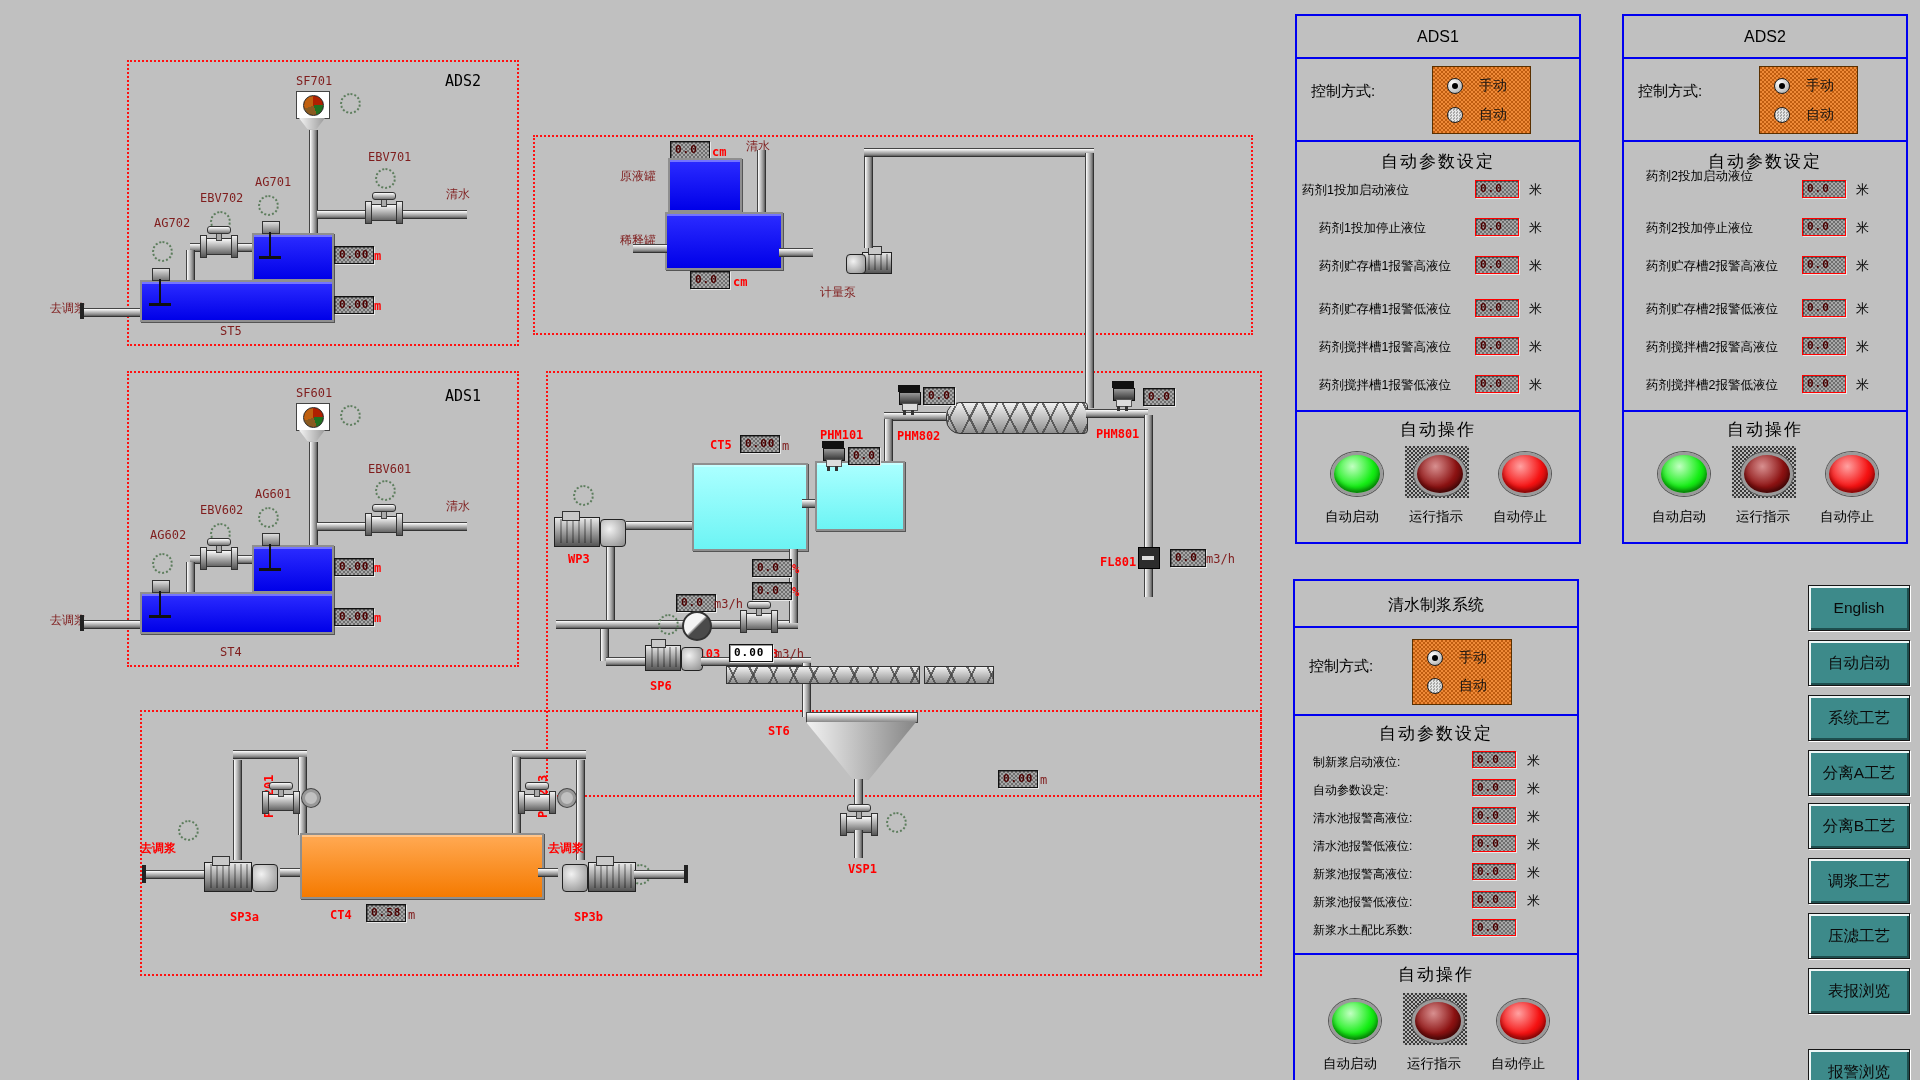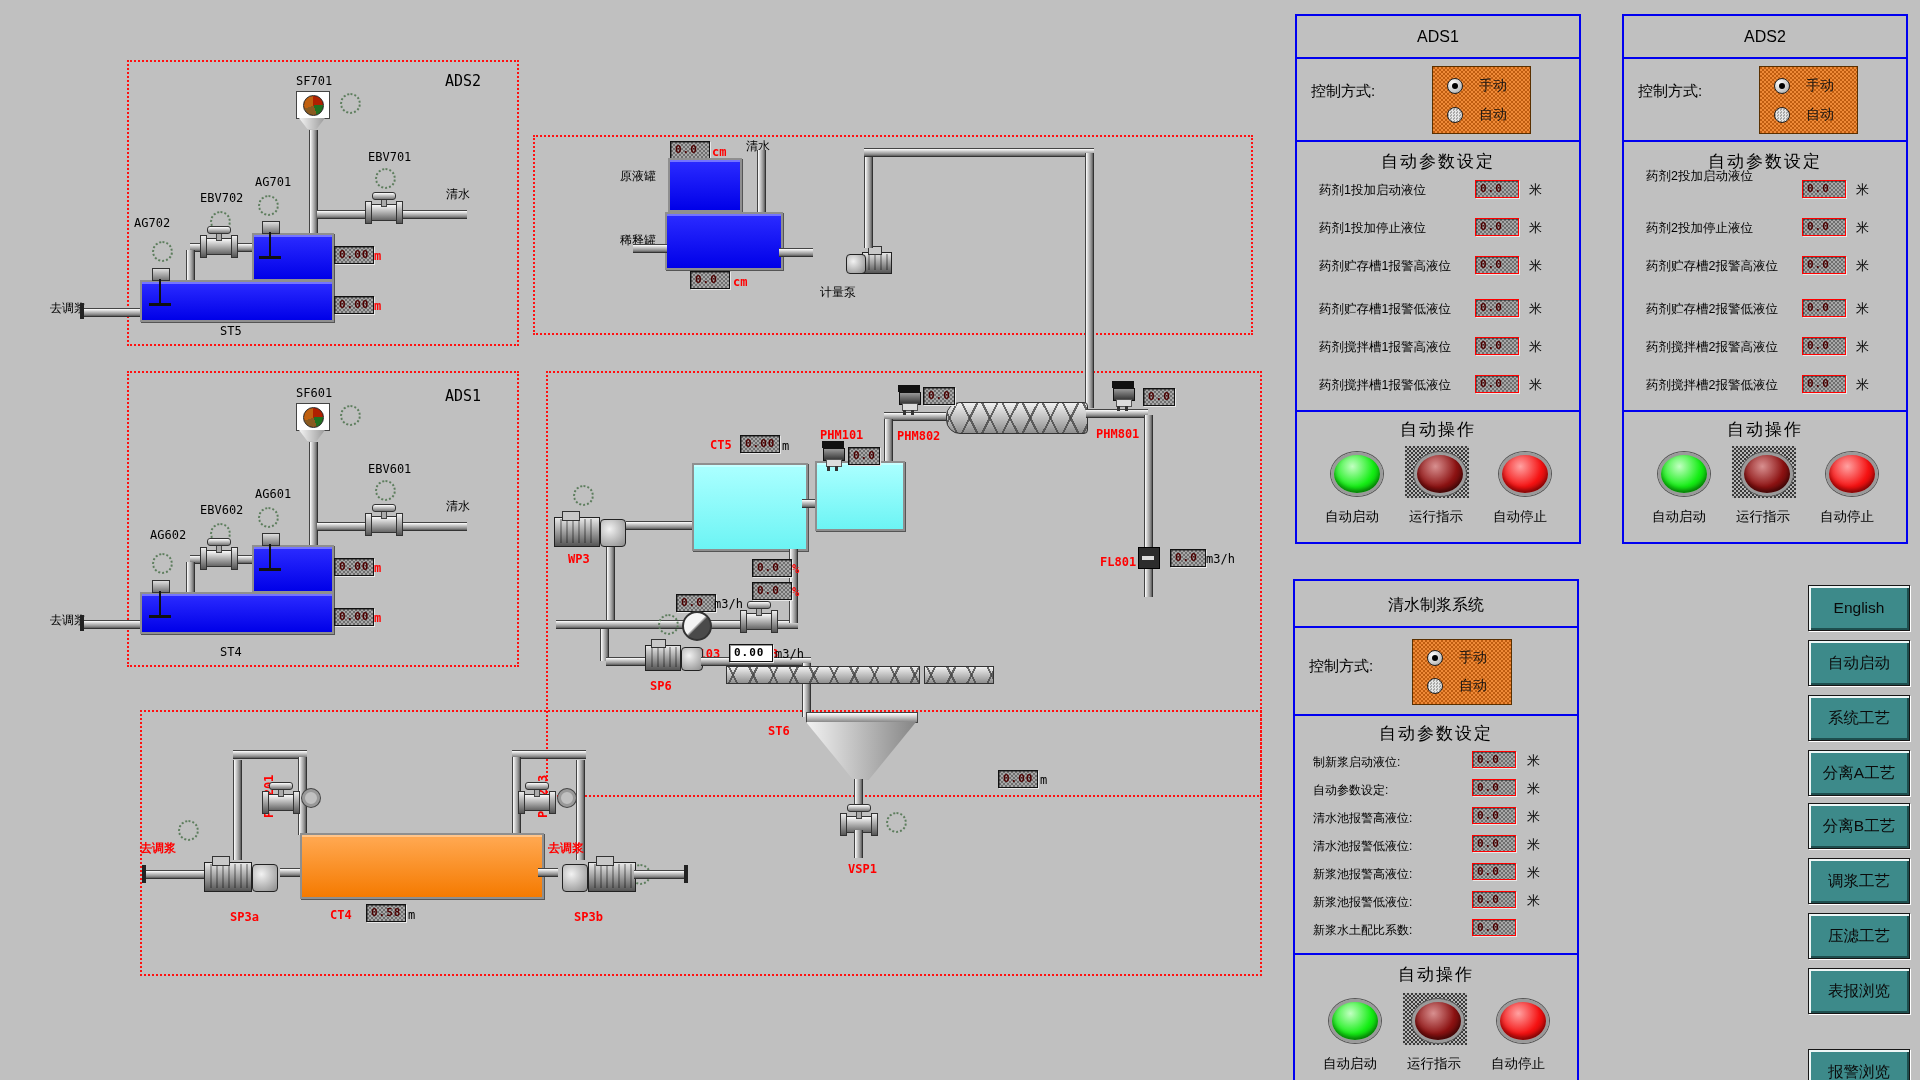--- a/index.html
+++ b/index.html
@@ -2,21 +2,21 @@
 <html><head>
 <meta charset="utf-8">
 <style>
   html,body{margin:0;padding:0;background:#888;}
   #screen{position:relative;width:1920px;height:1080px;background:#c0c0c0;overflow:hidden;
     font-family:"Liberation Sans","DejaVu Sans",sans-serif;}
   .abs{position:absolute;}
   
   .dash{position:absolute;border:2px dotted #ff1010;}
   
-  .lbl{position:absolute;font:12px "DejaVu Sans Mono","Liberation Mono",monospace;color:#000000;white-space:nowrap;}
+  .lbl{position:absolute;font:12px "DejaVu Sans Mono","Liberation Mono",monospace;color:#7f1d1d;white-space:nowrap;}
   .rl{color:#f00;font-weight:bold;}
   .cn{font-family:"DejaVu Sans","Liberation Sans",sans-serif;}
   .atitle{position:absolute;font:15px "DejaVu Sans Mono",monospace;color:#000;}
   
   .vbox{position:absolute;height:16px;width:34px;border:1px solid #111;
     background:repeating-conic-gradient(#a8a8a8 0% 25%,#6f6f6f 0% 50%) 0 0/4px 4px;
     color:#4d0000;font:bold 11px "DejaVu Sans Mono",monospace;line-height:16px;padding-left:4px;
     letter-spacing:1px;box-shadow:1px 1px 0 #e8e8e8, inset 1px 1px 0 rgba(0,0,0,.4);}
   .vbox.redb{border:1px solid #f00;}
   .vbox.white{background:#fff;color:#000;}
@@ -137,21 +137,21 @@
   <div class="circ" style="left:210px;top:211px"></div>
   <div class="ph" style="left:190px;top:243px;width:62px"></div>
   <div class="pv" style="left:186px;top:250px;height:32px"></div>
   <div class="valve" style="left:200px;top:226px">
       <i class="fl"></i>
       <i class="fr"></i>
       <i class="b"></i>
       <i class="st"></i>
       <i class="hd"></i>
     </div>
-  <div class="lbl" style="left:134px;top:216px">AG702</div>
+  <div class="lbl" style="left:154px;top:216px">AG702</div>
   <div class="circ" style="left:152px;top:241px"></div>
   <div class="tank blue" style="left:252px;top:233px;width:78px;height:44px"></div>
   <div class="agit-m" style="left:262px;top:221px"></div>
   <div class="agit-s" style="left:269px;top:232px;height:26px"></div>
   <div class="agit-b" style="left:259px;top:256px;width:22px"></div>
   <div class="vbox" style="left:334px;top:246px">0.00</div>
   <div class="lbl rl" style="left:374px;top:249px">m</div>
   <div class="tank blue" style="left:140px;top:280px;width:190px;height:38px"></div>
   <div class="agit-m" style="left:152px;top:268px"></div>
   <div class="agit-s" style="left:159px;top:279px;height:26px"></div>
@@ -417,21 +417,21 @@
     <div class="obox" style="left:135px;top:50px;width:97px;height:66px">
       <div class="radio on" style="left:14px;top:11px">
           <i></i>
         </div>
       <div class="rlab" style="left:46px;top:10px">手动</div>
       <div class="radio off" style="left:14px;top:40px"></div>
       <div class="rlab" style="left:46px;top:39px">自动</div>
     </div>
     <div class="pdiv" style="top:124px"></div>
     <div class="phead" style="top:134px">自动参数设定</div>
-    <div class="prow" style="left:22px;top:166px">药剂1投加启动液位</div>
+    <div class="prow" style="left:5px;top:166px">药剂1投加启动液位</div>
     <div class="vbox redb" style="left:178px;top:164px;width:38px">0.0</div>
     <div class="punit" style="left:232px;top:165px">米</div>
     <div class="prow" style="left:22px;top:204px">药剂1投加停止液位</div>
     <div class="vbox redb" style="left:178px;top:202px;width:38px">0.0</div>
     <div class="punit" style="left:232px;top:203px">米</div>
     <div class="prow" style="left:22px;top:242px">药剂贮存槽1报警高液位</div>
     <div class="vbox redb" style="left:178px;top:240px;width:38px">0.0</div>
     <div class="punit" style="left:232px;top:241px">米</div>
     <div class="prow" style="left:22px;top:285px">药剂贮存槽1报警低液位</div>
     <div class="vbox redb" style="left:178px;top:283px;width:38px">0.0</div>

